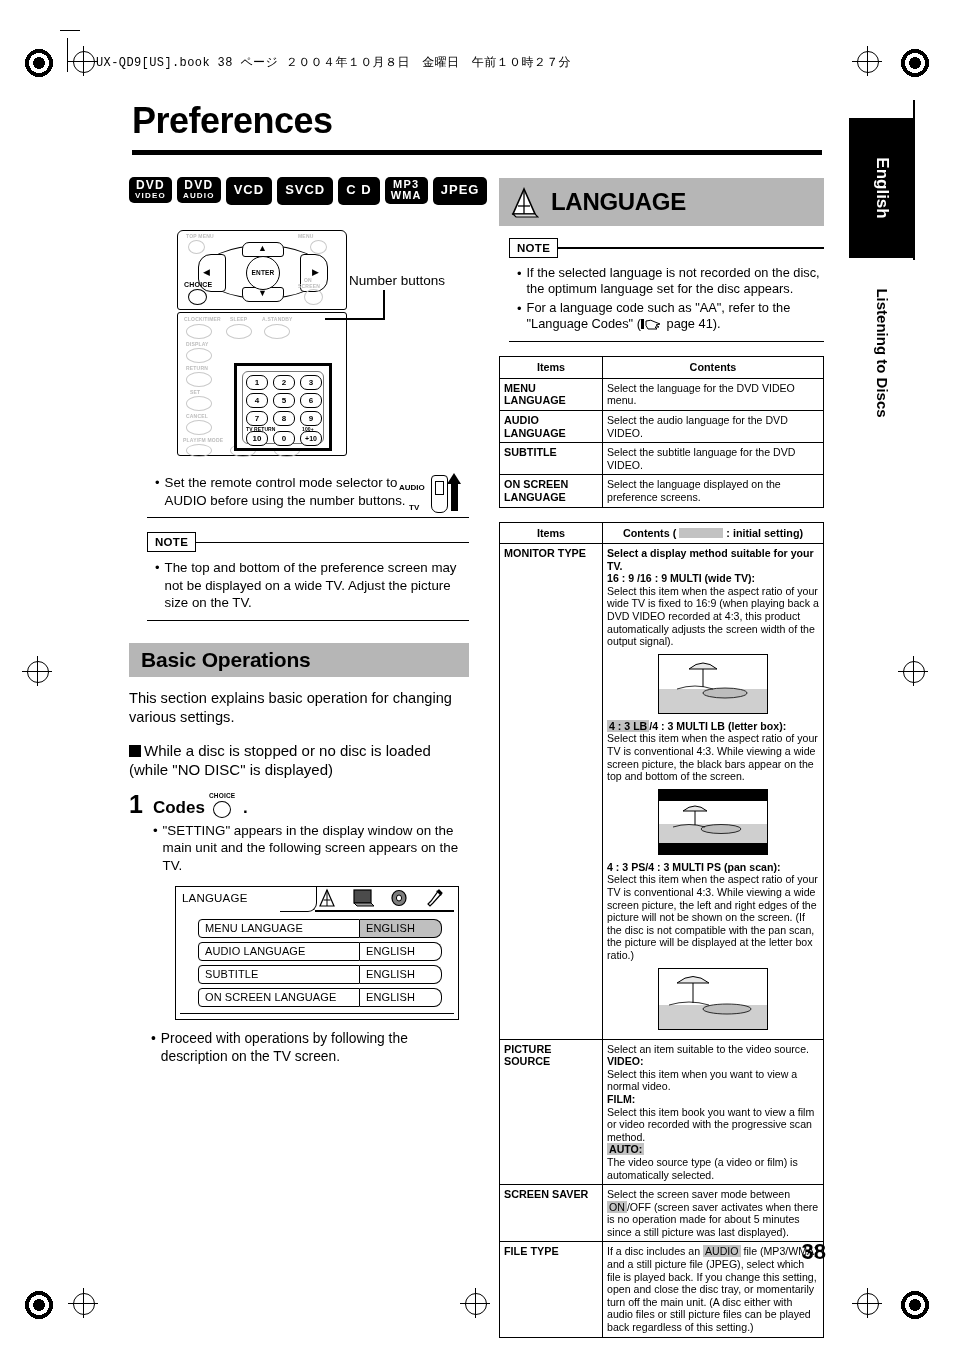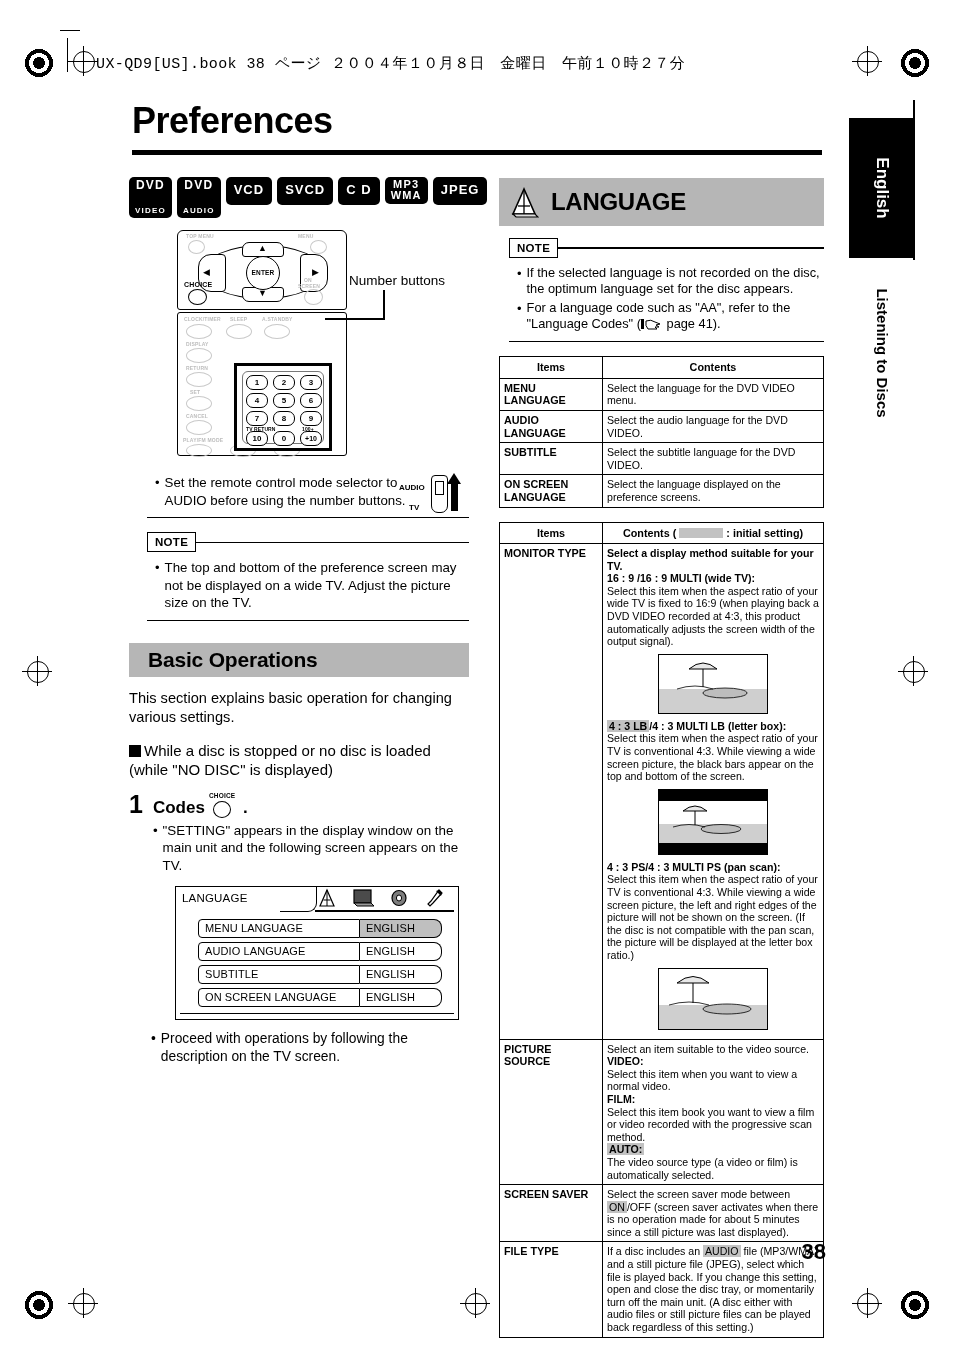--- a/index.html
+++ b/index.html
@@ -10,31 +10,31 @@
   .regdot{position:absolute;width:34px;height:34px;border-radius:50%;background:
      radial-gradient(circle, #000 0 6px, #fff 6px 10px, #000 10px 14px, #fff 14px 17px);}
   .crosshair{position:absolute;width:30px;height:30px;}
   .crosshair:before,.crosshair:after{content:"";position:absolute;background:#000;}
   .crosshair:before{left:50%;top:0;width:1px;height:100%;margin-left:-0.5px;}
   .crosshair:after{top:50%;left:0;height:1px;width:100%;margin-top:-0.5px;}
   .crosshair i{position:absolute;left:50%;top:50%;width:20px;height:20px;margin:-10px 0 0 -10px;border:1px solid #000;border-radius:50%;}
   .trimline{position:absolute;background:#000;}
 
   
-  .fileheader{position:absolute;left:96px;top:54px;font-size:15px;font-family:"Liberation Mono",monospace;letter-spacing:0.4px;white-space:nowrap;}
+  .fileheader{position:absolute;left:96px;top:54px;font-size:12px;font-family:"Liberation Mono",monospace;letter-spacing:0.4px;white-space:nowrap;}
 
   
   .title{position:absolute;left:132px;top:100px;font-size:36px;font-weight:bold;letter-spacing:-0.5px;}
   .titlerule{position:absolute;left:132px;top:150px;width:690px;height:5px;background:#000;}
 
   
   .badges{position:absolute;left:129px;top:177px;display:flex;gap:5px;align-items:flex-start;}
   .badge{background:#000;color:#fff;border-radius:5px;padding:2px 6px 3px;text-align:center;font-weight:bold;line-height:1;}
   .badge .b1{display:block;font-size:12px;letter-spacing:1.2px;}
-  .badge .b2{display:block;font-size:8px;letter-spacing:1.2px;margin-top:16px;}
+  .badge .b2{display:block;font-size:8px;letter-spacing:1.2px;margin-top:1px;}
   .badge.single{padding:6px 8px 9px;font-size:13px;letter-spacing:1px;}
 
   
   .lcol{position:absolute;left:129px;top:228px;width:340px;}
   .remote-wrap{position:relative;width:290px;height:230px;margin-left:46px;}
 
   
   .remote{position:absolute;left:0;top:0;width:180px;height:228px;}
   .rtop{position:absolute;left:2px;top:2px;width:168px;height:78px;border:1.5px solid #000;border-radius:6px 6px 3px 3px;background:#fff;}
   .rbot{position:absolute;left:2px;top:84px;width:168px;height:142px;border:1.5px solid #000;border-radius:3px;background:#fff;}
@@ -70,21 +70,21 @@
   .tagend{height:1.3px;background:#000;margin:8px 0 0 18px;}
 
   .selector{position:relative;display:inline-block;width:44px;height:38px;vertical-align:bottom;margin-left:4px;}
   .selector .sw{position:absolute;left:6px;top:0;width:15px;height:36px;border:1.3px solid #000;border-radius:4px 4px 7px 7px;background:#fff;}
   .selector .sw i{position:absolute;left:3px;top:5px;width:7px;height:12px;border:1.3px solid #000;background:#fff;}
   .selector .uparrow{position:absolute;left:26px;top:1px;width:7px;height:34px;background:#000;}
   .selector .uphead{position:absolute;left:22px;top:-4px;width:0;height:0;border-left:7.5px solid transparent;border-right:7.5px solid transparent;border-bottom:11px solid #000;}
   .selector-lab{position:absolute;font-size:8px;font-weight:bold;}
 
   
-  .band{background:#b6b6b6;height:34px;display:flex;align-items:center;padding-left:19px;margin-top:22px;}
+  .band{background:#b6b6b6;height:34px;display:flex;align-items:center;padding-left:12px;margin-top:22px;}
   .band .bt{font-size:21px;font-weight:bold;letter-spacing:-0.2px;}
 
   .sqbullet{display:inline-block;width:12px;height:12px;background:#000;margin-right:3px;vertical-align:-1px;}
   .head2{font-size:15px;line-height:19.5px;margin-top:14px;font-weight:normal;}
 
   .step{display:flex;gap:10px;margin-top:12px;}
   .stepnum{font-size:25px;font-weight:bold;line-height:1;}
   .stepbody{flex:1;}
   .steptitle{font-size:17px;font-weight:bold;display:flex;align-items:flex-end;gap:4px;}
   .choicebtn{position:relative;display:inline-block;width:30px;height:26px;}

